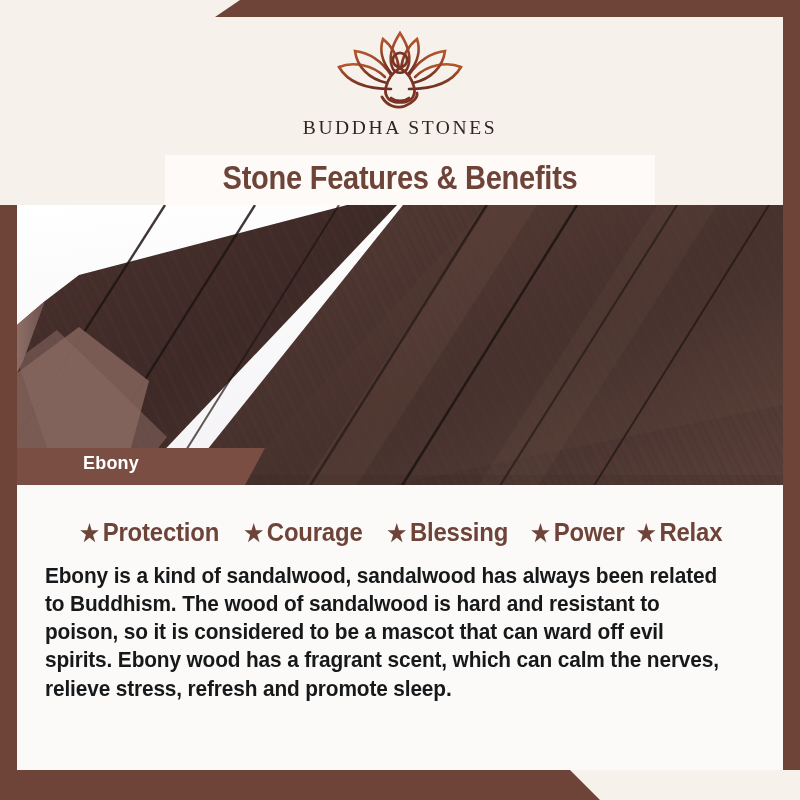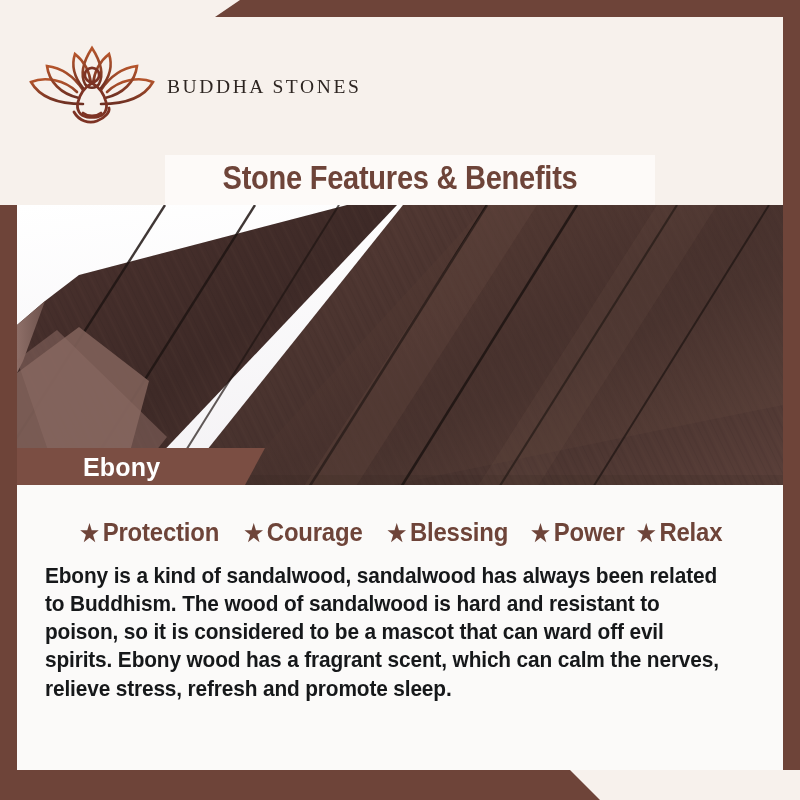--- a/index.html
+++ b/index.html
@@ -61,21 +61,21 @@
     bottom: 30px;
     background: #f7f1ec;
   }
 
   
   #header {
     position: absolute;
     left: 0; right: 0; top: 0;
     height: 128px;
     display: flex;
-    flex-direction: row;
+    flex-direction: column;
     align-items: center;
     justify-content: flex-start;
     padding-top: 10px;
     box-sizing: border-box;
   }
   #logo-mark { width: 150px; height: 88px; display: block; }
   #brand-name {
     margin-top: 2px;
     font-family: "Liberation Serif", serif;
     font-size: 19.5px;
@@ -124,21 +124,21 @@
     top: 431px;
     width: 248px;
     height: 37px;
     background: #7b4e43;
     clip-path: polygon(0 0, 100% 0, 228px 100%, 0 100%);
   }
   #ebony-label {
     position: absolute;
     left: 66px;
     top: 436px;
-    font-size: 25px;
+    font-size: 18px;
     font-weight: bold;
     color: #ffffff;
     letter-spacing: 0.2px;
   }
 
   
   #content {
     position: absolute;
     left: 0; right: 0;
     top: 468px;

